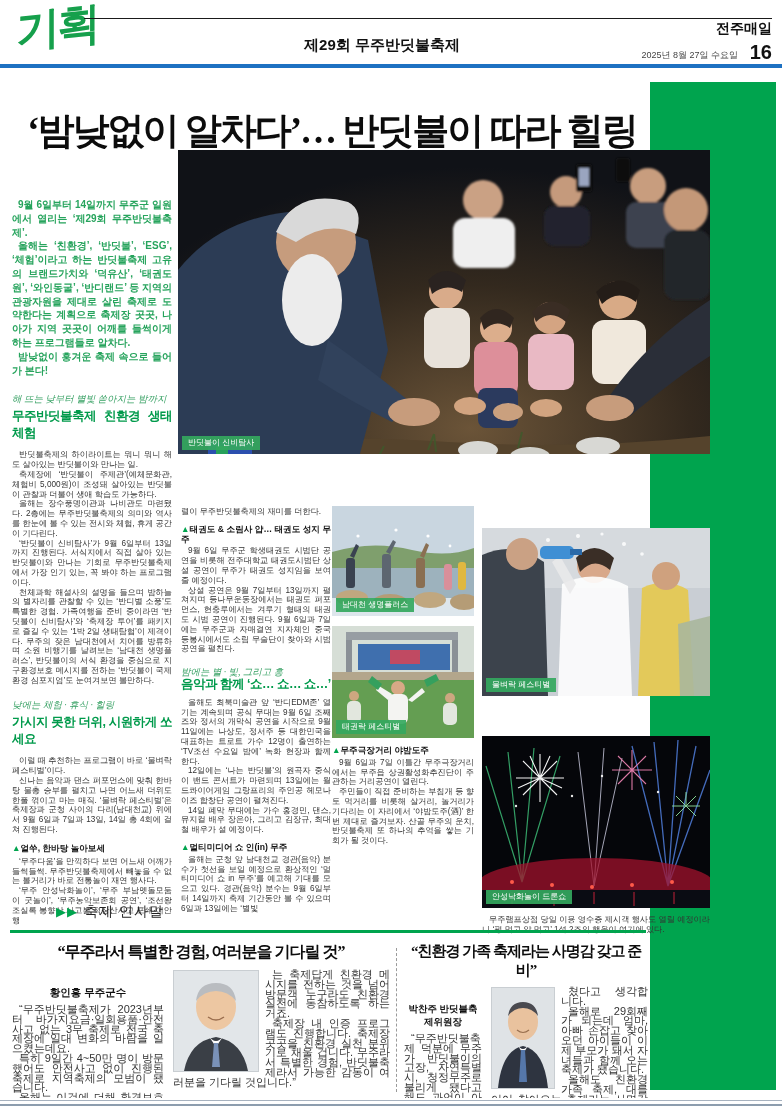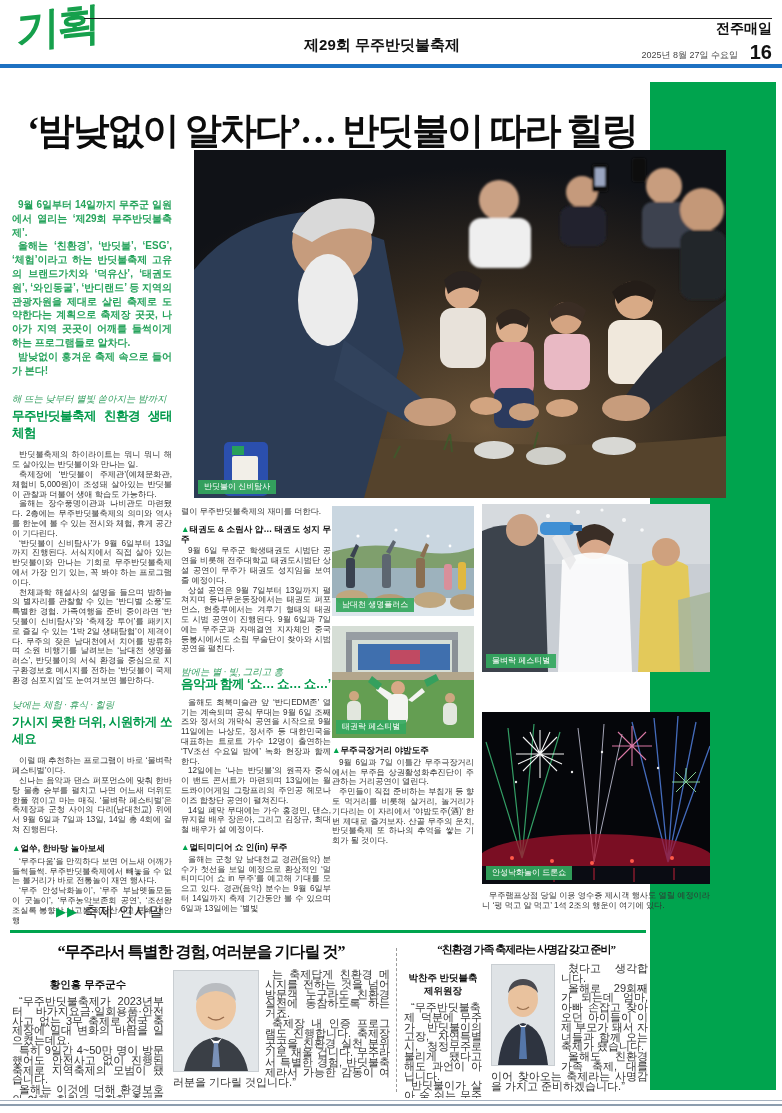--- a/index.html
+++ b/index.html
@@ -39,21 +39,21 @@
   .spacer8{height:8px;} .spacer14{height:14px;} .spacer16{height:16px;}
   
   .greetLabel{position:absolute;left:56px;top:903px;font-size:14px;color:#222;letter-spacing:1px;}
   .greetLabel .arrows{color:#00a44e;font-size:13px;margin-right:6px;}
   .greenrule{position:absolute;left:10px;top:930px;width:636px;height:3px;background:#00a44e;}
   
   .interview{position:absolute;top:940px;height:158px;overflow:hidden;}
   .ivTitle{font-family:"Liberation Serif","DejaVu Serif",serif;font-size:16px;font-weight:bold;
            text-align:center;color:#0c0c0c;margin:2px 0 7px 0;letter-spacing:-1px;}
   .ivRow{display:flex;gap:9px;}
-  .ivName{font-size:10.5px;font-weight:bold;text-align:center;margin:8px 0 5px 0;color:#111;}
+  .ivName{font-size:10.5px;font-weight:bold;text-align:center;margin:16px 0 5px 0;color:#111;}
   .ivBody{font-size:11px;line-height:9.8px;color:#333;text-align:justify;}
   .portrait{float:left;margin:0 6px 3px 0;border:1px solid #c9ced2;background:#e4e8ea;}
   .ivDivider{position:absolute;left:396px;top:948px;height:144px;width:0;border-left:1px dashed #9a9a9a;}
   .bottomrule{position:absolute;left:0;top:1100px;width:782px;height:3px;
               border-top:1px solid #a7b2bf;border-bottom:2px solid #8d9dae;}
 </style>
 </head>
 <body>
 
 <div class="page">
@@ -63,21 +63,21 @@
   <div class="strap">제29회 무주반딧불축제</div>
   <div class="brand">전주매일</div>
   <div class="dateline">2025년 8월 27일 수요일</div>
   <div class="pagenum">16</div>
   <div class="blueline"></div>
 
   <h1 class="headline">‘밤낮없이 알차다’… 반딧불이 따라 힐링여행</h1>
 
   <div class="greenband"></div>
 
-  <div class="photo" style="left:178px;top:150px;width:532px;height:348px;margin-left:16px;">
+  <div class="photo" style="left:178px;top:150px;width:532px;height:304px;">
     <svg width="532" height="348" viewBox="0 0 532 348">
       <defs>
         <radialGradient id="warm" cx="55%" cy="80%" r="75%">
           <stop offset="0%" stop-color="#6b5438"></stop>
             <stop offset="55%" stop-color="#33291e"></stop>
             <stop offset="100%" stop-color="#101217"></stop>
         </radialGradient>
         <filter id="soft">
             <feGaussianBlur stdDeviation="1.1"></feGaussianBlur>
           </filter>
@@ -261,21 +261,21 @@
       </svg>
       <span class="chip">태권락 페스티벌</span>
     </div>
     <p class="subhead">▲무주극장거리 야밤도주</p>
     <div>
         <p class="para">9월 6일과 7일 이틀간 무주극장거리에서는 무주읍 상권활성화추진단이 주관하는 거리공연이 열린다.</p>
         <p class="para">주민들이 직접 준비하는 부침개 등 향토 먹거리를 비롯해 살거리, 놀거리가 기다리는 이 자리에서 ‘야밤도주(酒)’ 한 번 제대로 즐겨보자. 산골 무주의 운치, 반딧불축제 또 하나의 추억을 쌓는 기회가 될 것이다.</p>
       </div>
   </div>
 
-  <div class="col body" style="left:482px;top:504px;width:228px;height:430px;">
+  <div class="col body" style="left:482px;top:528px;width:228px;height:430px;">
     <div class="pframe" style="width:228px;height:168px;margin-bottom:13px;">
       <svg width="228" height="168" viewBox="0 0 228 168">
         <rect width="228" height="168" fill="#c9ced4"></rect>
         <rect width="228" height="60" fill="#d6dade"></rect>
         <path d="M-6 30 Q30 10 62 34 L66 168 L-6 168 Z" fill="#3c434c"></path>
         <circle cx="40" cy="26" r="16" fill="#caa184"></circle>
         <circle cx="112" cy="38" r="17" fill="#d8a88a"></circle>
         <path d="M94 30 Q112 10 132 30 L128 42 Q112 28 98 44 Z" fill="#3a2e26"></path>
         <path d="M80 56 Q112 40 146 58 L150 168 L76 168 Z" fill="#ffffff" opacity="0.88"></path>
         <path d="M88 66 L70 34 l8 -6 l16 28 Z" fill="#e9e9ea" opacity="0.9"></path>
@@ -380,21 +380,21 @@
             <p class="para">는 축제답게 친환경 메시지를 전하는 것을 넘어 방문객 누구라도 친환경 실천에 동참하도록 하는 거죠.</p>
             <p class="para">축제장 내 인증 프로그램도 진행합니다. 축제장 곳곳을 친환경 실천 분위기로 채울 겁니다. 무주라서 특별한 경험, 반딧불축제라서 가능한 감동이 여러분을 기다릴 것입니다.”</p>
           </div>
       </div>
     </div>
   </div>
 
   <div class="ivDivider"></div>
 
   <div class="interview" style="left:404px;width:244px;">
-    <div class="ivTitle" style="font-size:11px;">“친환경 가족 축제라는 사명감 갖고 준비”</div>
+    <div class="ivTitle" style="font-size:15px;">“친환경 가족 축제라는 사명감 갖고 준비”</div>
     <div class="ivRow">
       <div style="width:78px;flex:none;">
         <p class="ivName" style="font-size:9.5px;">박찬주 반딧불축제위원장</p>
         <div class="ivBody">
             <p class="para">“무주반딧불축제 덕분에 무주가 반딧불이의 고장, 자연특별시, 청정무주로 불리게 됐다고 해도 과언이 아닙니다.</p>
             <p class="para">반딧불이가 살아 숨 쉬는 무주의 환경이 그만큼 깨끗하다는 인식을 심어 준 거니까요.</p>
           </div>
       </div>
       <div style="flex:1;min-width:0;">
         <div class="portrait" style="width:62px;height:100px;">

